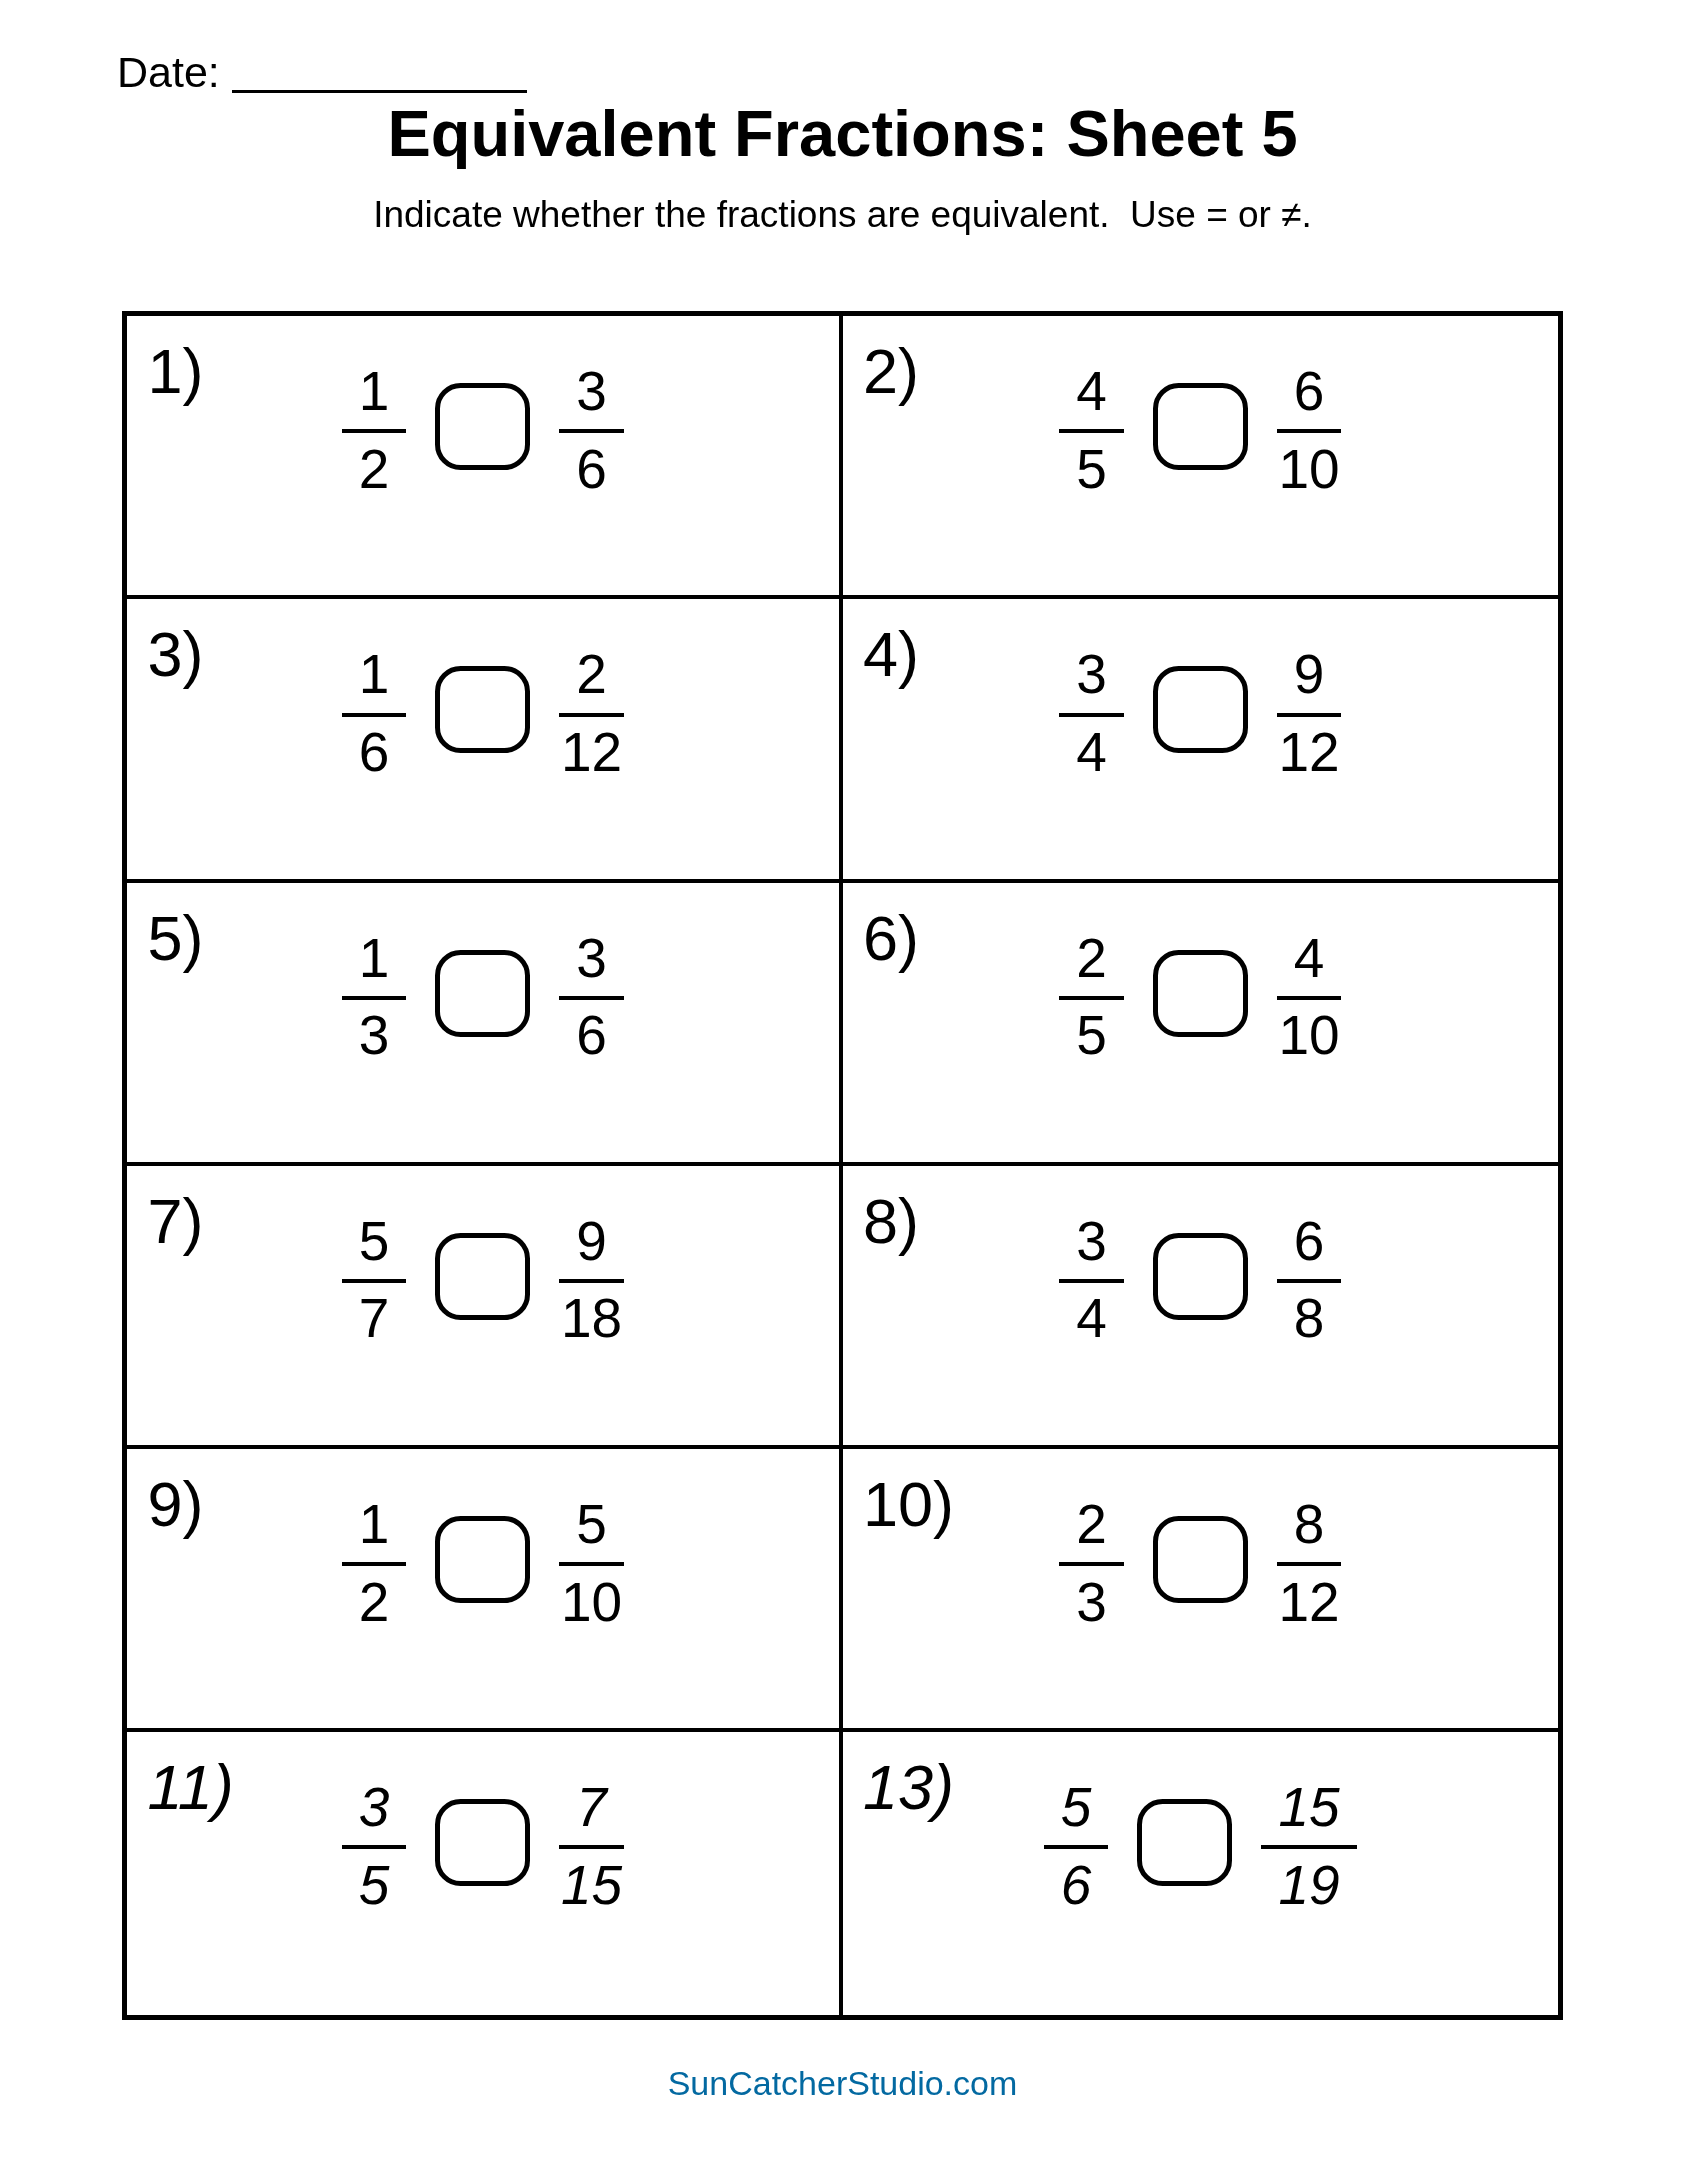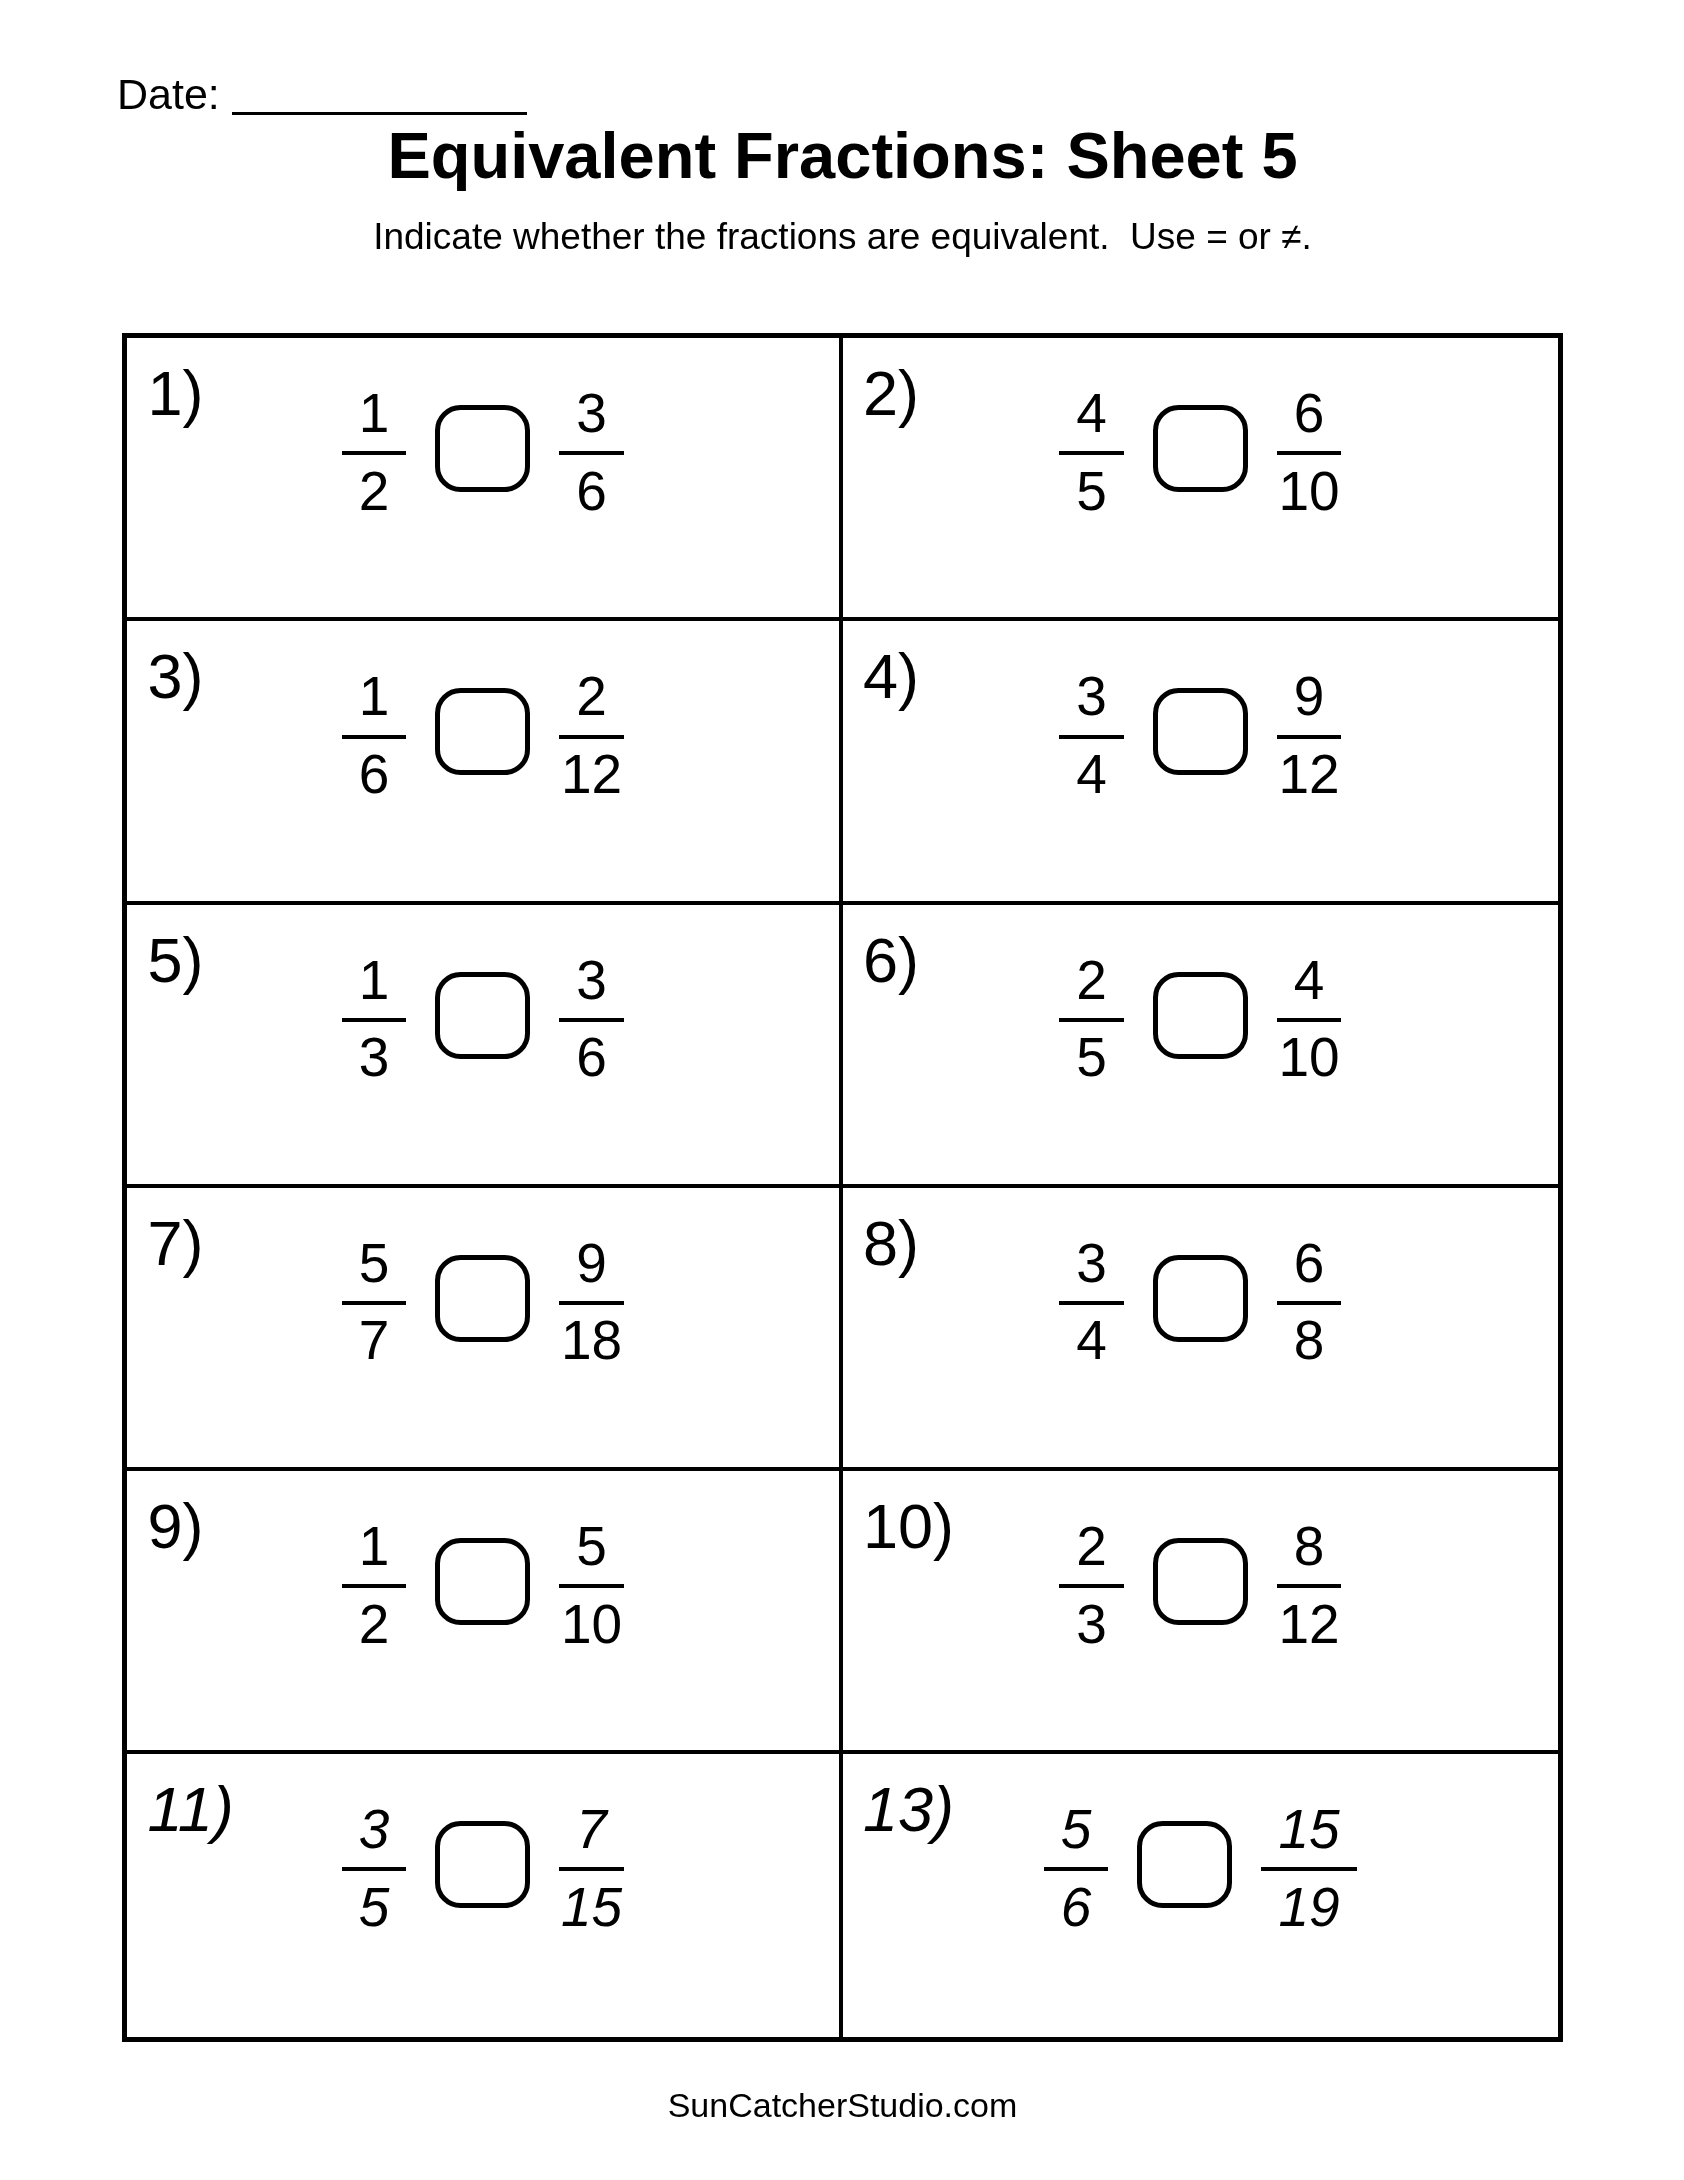--- a/index.html
+++ b/index.html
@@ -10,21 +10,21 @@
     color: #000;
     position: relative;
     overflow: hidden;
   }
 
   
   .header {
     display: flex;
     justify-content: space-between;
     align-items: flex-end;
-    padding: 71px 150px 0 117px;
+    padding: 49px 150px 0 117px;
   }
   .field { display: flex; align-items: flex-end; font-size: 43px; line-height: 1.1; }
   .field .label { white-space: nowrap; }
   .write-line {
     display: inline-block;
     border-bottom: 3.4px solid #000;
     height: 39px;
     margin-left: 12px;
     margin-bottom: 3.4px;
   }
@@ -99,21 +99,21 @@
     border-radius: 25.6px;
     margin-top: 19px;
     background: #fff;
   }
 
   
   .footer {
     margin-top: 44px;
     text-align: center;
     font-size: 34px;
-    color: #000000;
+    color: #0369a1;
   }
 </style>
 </head>
 <body>
 
 <div class="header">
   <div class="field">
     <span class="label">Date:</span>
     <span class="write-line date-line"></span>
   </div>

